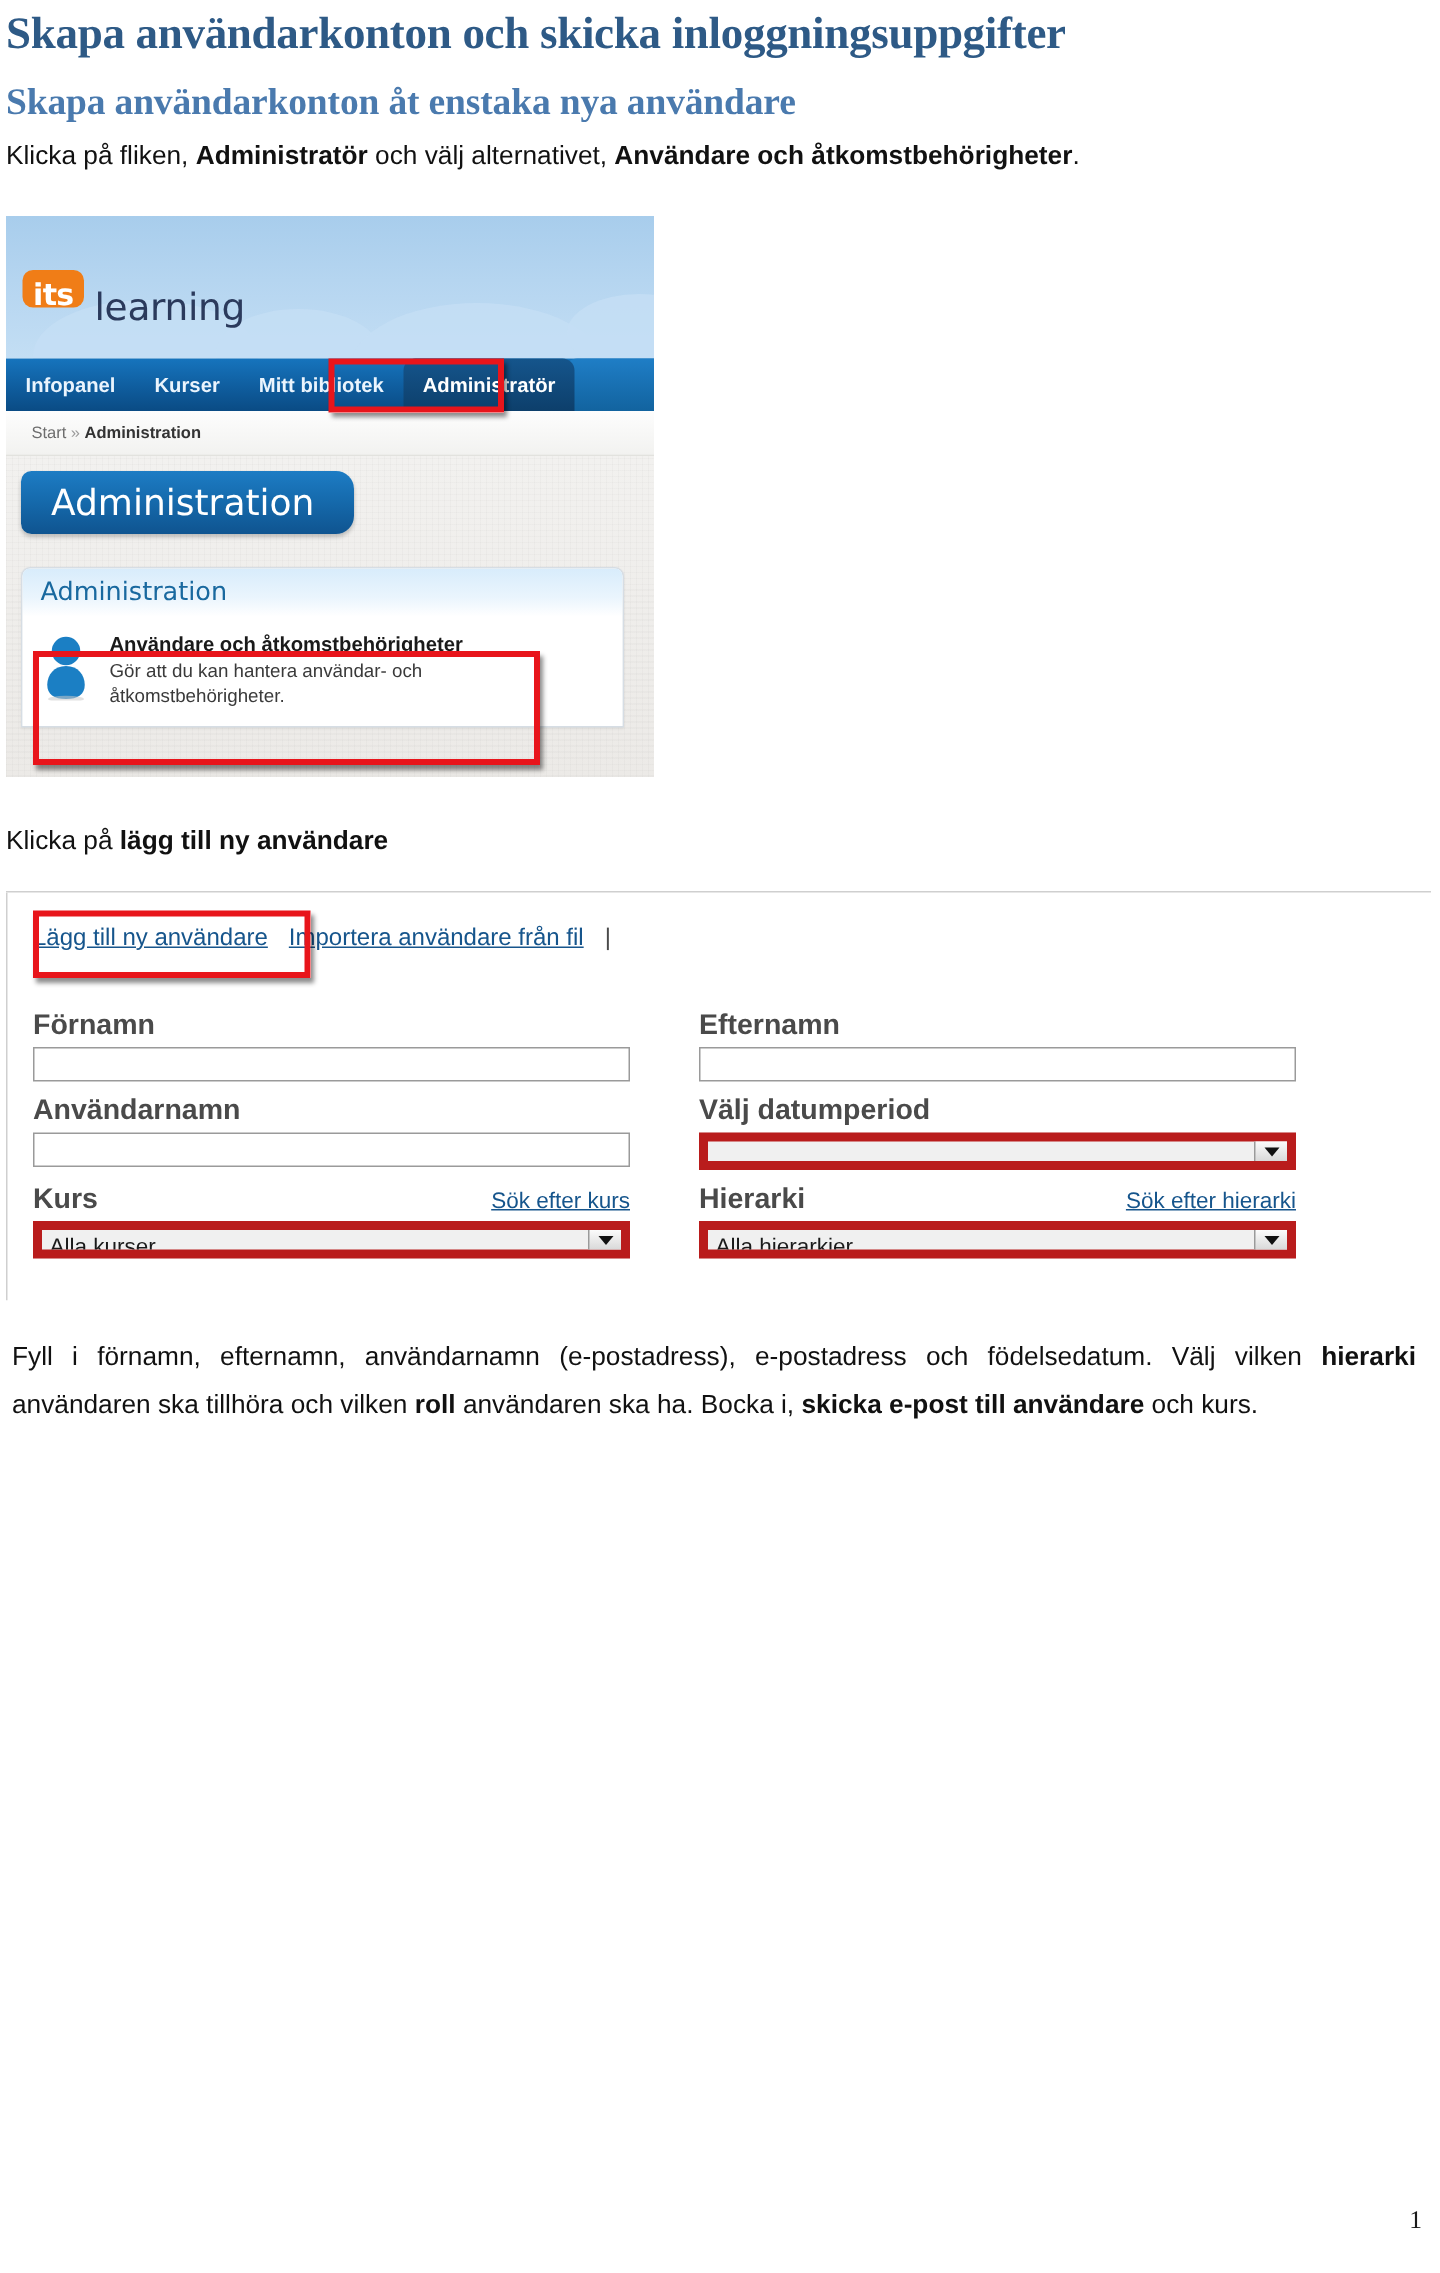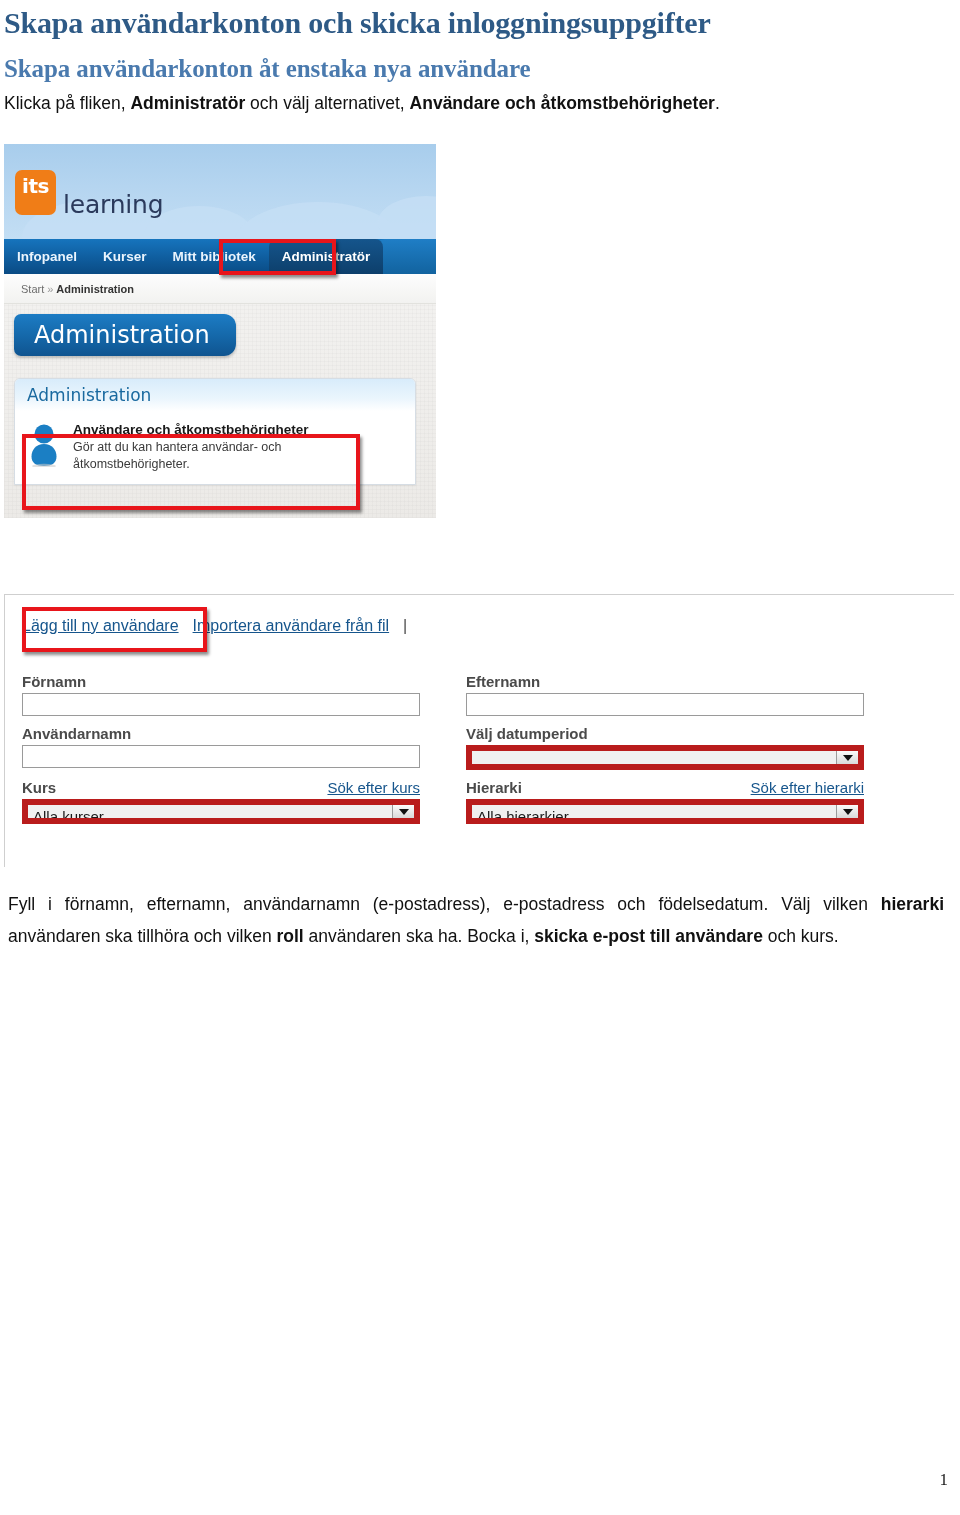--- a/index.html
+++ b/index.html
@@ -105,21 +105,21 @@
   .cloud.c4 { width: 96px;  height: 52px; left: 374px; top: 52px; }
 
   .logo {
     position: absolute;
     left: 11px; top: 22px;
     display: flex;
     align-items: center;
     gap: 7px;
   }
   .logo-mark {
-    width: 41px; height: 45px;
+    width: 41px; height: 25px;
     background: #f07d17;
     border-radius: 7px;
     color: #ffffff;
     font-family: "DejaVu Sans", sans-serif;
     font-size: 20px;
     font-weight: bold;
     line-height: 33px;
     text-align: center;
     letter-spacing: -0.5px;
   }
@@ -308,21 +308,21 @@
   }
   .field { padding-bottom: 9px; }
   .field-label-row {
     display: flex;
     justify-content: space-between;
     align-items: baseline;
     padding-bottom: 3px;
   }
   .field-label {
     font-family: "Liberation Sans", sans-serif;
-    font-size: 15px;
+    font-size: 19px;
     font-weight: bold;
     color: #4a4a4a;
   }
   .field-link {
     font-family: "Liberation Sans", sans-serif;
     font-size: 15px;
     color: #16558c;
     text-decoration: underline;
     white-space: nowrap;
   }
@@ -441,20 +441,23 @@
             <div class="panel-desc">åtkomstbehörigheter.</div>
           </div>
         </div>
       </div>
     </div>
 
     <div class="anno" style="left:215px; top:95px; width:117px; height:36px;"></div>
     <div class="anno" style="left:18px; top:290px; width:338px; height:76px;"></div>
   </div>
 
+  <div style="position:absolute; left:0; top:548px; width:960px;">
+    <p class="caption-line"><span>Klicka på </span><b>lägg till ny användare</b></p>
+  </div>
 
   <div class="shot2">
 
     <div class="tabs-row">
       <span class="tab-link">Lägg till ny användare</span>
       <span class="tab-link">Importera användare från fil</span>
       <span class="tab-pipe">|</span>
     </div>
 
     <div class="form-grid">

